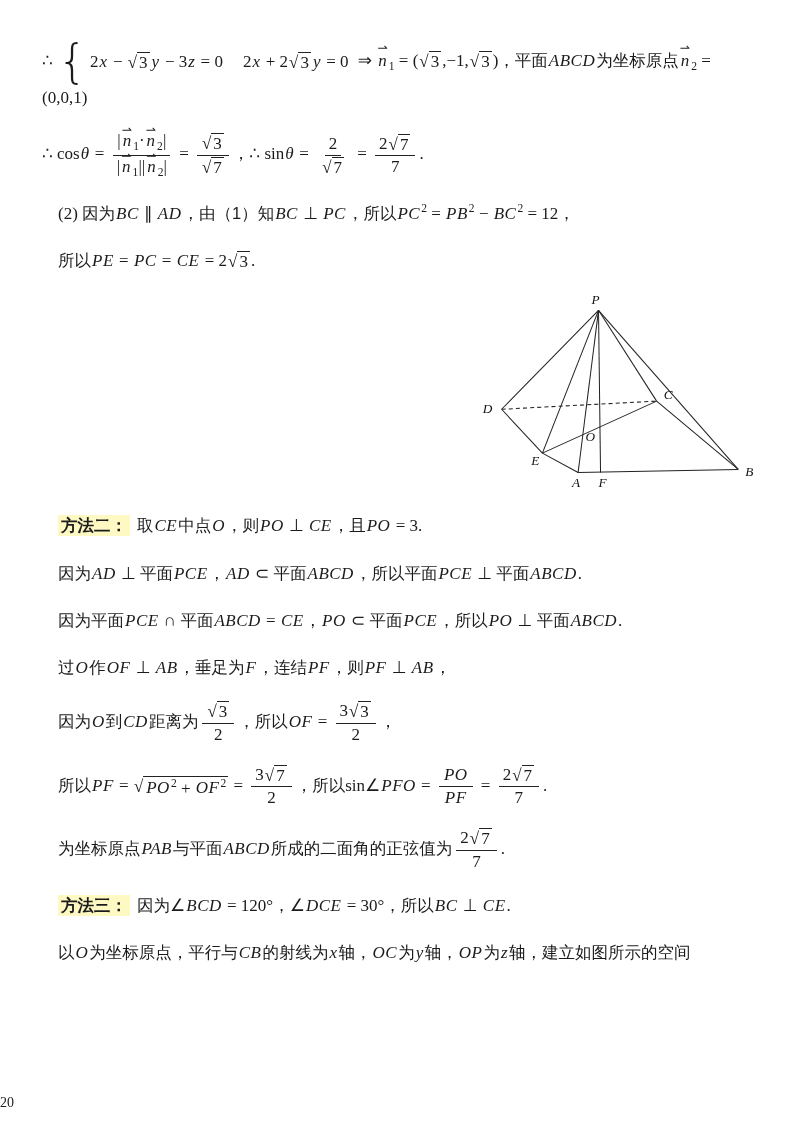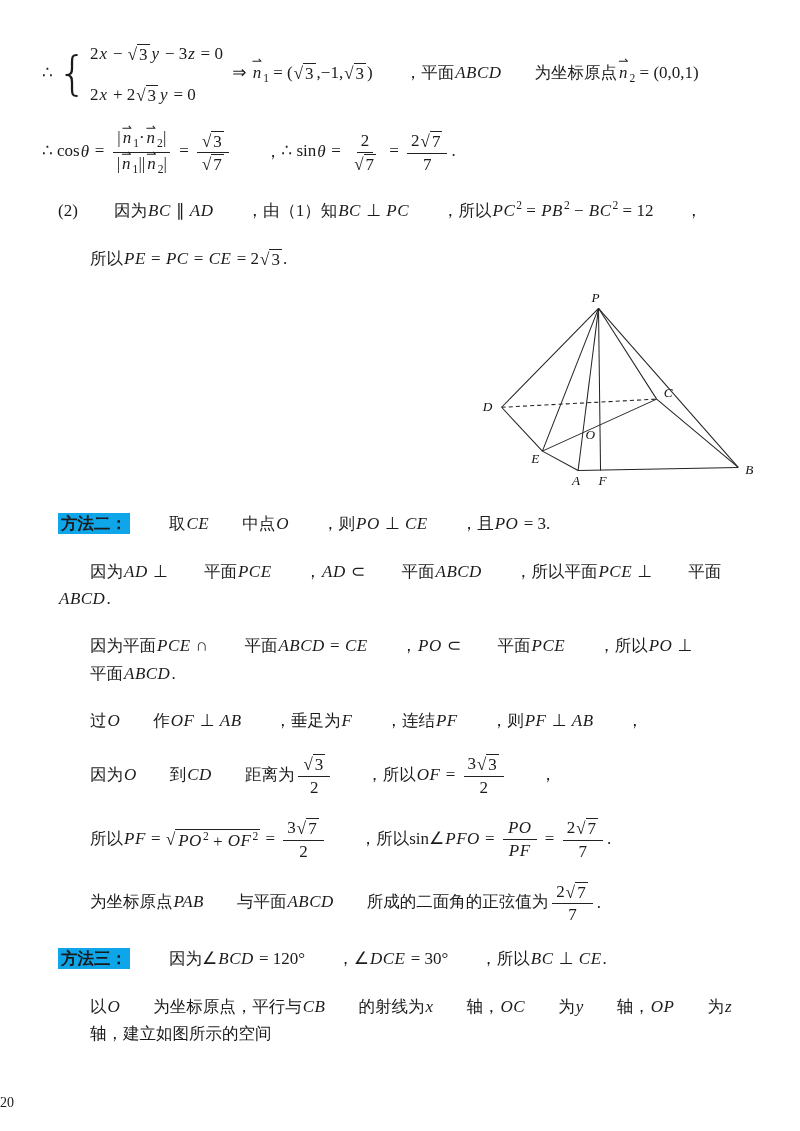--- a/index.html
+++ b/index.html
@@ -1,37 +1,37 @@
 <!DOCTYPE html>
 <html><head>
 <meta charset="utf-8">
 <style>
   html,body{margin:0;padding:0;background:#ffffff;}
   body{width:800px;font-family:"Liberation Serif","DejaVu Serif",serif;color:#1b1b1b;}
   .page{position:relative;width:800px;min-height:1131px;box-sizing:border-box;padding:40px 58px 30px 58px;background:#fff;}
   .line{margin:0 0 20px 0;font-size:17px;line-height:1.6;}
   .outdent{margin-left:-16px;}
-  .tk-c{font-family:Liberation Serif, serif;font-size:16.5px;padding-left:32px;}
+  .tk-c{font-family:Liberation Sans, sans-serif;font-size:16.5px;}
   .tk-r{font-family:"Liberation Serif",serif;}
   .tk-m{font-style:italic;font-family:"Liberation Serif",serif;padding:0 1px;letter-spacing:0.5px;}
   sup.tk-p{font-size:0.68em;}
   sub.tk-b{font-size:0.68em;}
-  .tk-hl{background:#0ea5e9;font-weight:bold;font-family:"DejaVu Sans","Liberation Sans",sans-serif;padding:1px 3px;margin-right:7px;font-size:16.5px;}
+  .tk-hl{background:#fef9c3;font-weight:bold;font-family:"DejaVu Sans","Liberation Sans",sans-serif;padding:1px 3px;margin-right:7px;font-size:16.5px;}
   .frac{display:inline-flex;flex-direction:column;align-items:center;vertical-align:middle;margin:0 4px;line-height:1.18;text-align:center;}
   .frac > .num{display:block;border-bottom:1.2px solid #222;padding:0 4px 1px 4px;}
   .frac > .den{display:block;padding:1px 4px 0 4px;}
   .sqrt{display:inline-flex;align-items:flex-start;margin:0 1px;}
   .sqrt > .sign{line-height:1.15;transform:translateY(1px);}
   .sqrt > .rad{border-top:1.2px solid #222;padding:0 2px;line-height:1.15;}
   .vecwrap{display:inline-block;white-space:nowrap;}
   .vec{position:relative;display:inline-block;font-style:italic;font-family:"Liberation Serif",serif;padding:0 2px;}
   .vec > .vec-arrow{position:absolute;left:50%;top:-0.62em;transform:translateX(-50%);font-size:0.72em;font-style:normal;}
   .cases{display:inline-flex;align-items:center;vertical-align:middle;margin:0 5px;}
   .cases > .brace{font-size:46px;font-weight:100;line-height:0.95;margin-right:3px;font-family:"DejaVu Sans",sans-serif;}
-  .cases > .rows{display:inline-flex;flex-direction:column;gap:14px;text-align:left;}
+  .cases > .rows{display:inline-flex;flex-direction:row;gap:20px;text-align:left;}
   .figure{margin:4px 0 14px 418px;}
   .figure svg{display:block;}
   .fig-label{font-family:"Liberation Serif",serif;font-style:italic;font-size:13px;fill:#111;}
   .page-number{position:absolute;left:0;right:0;bottom:20px;text-align:left;font-size:14px;font-family:"Liberation Serif",serif;}
 </style>
 </head>
 <body>
 
 <div class="page">
 

